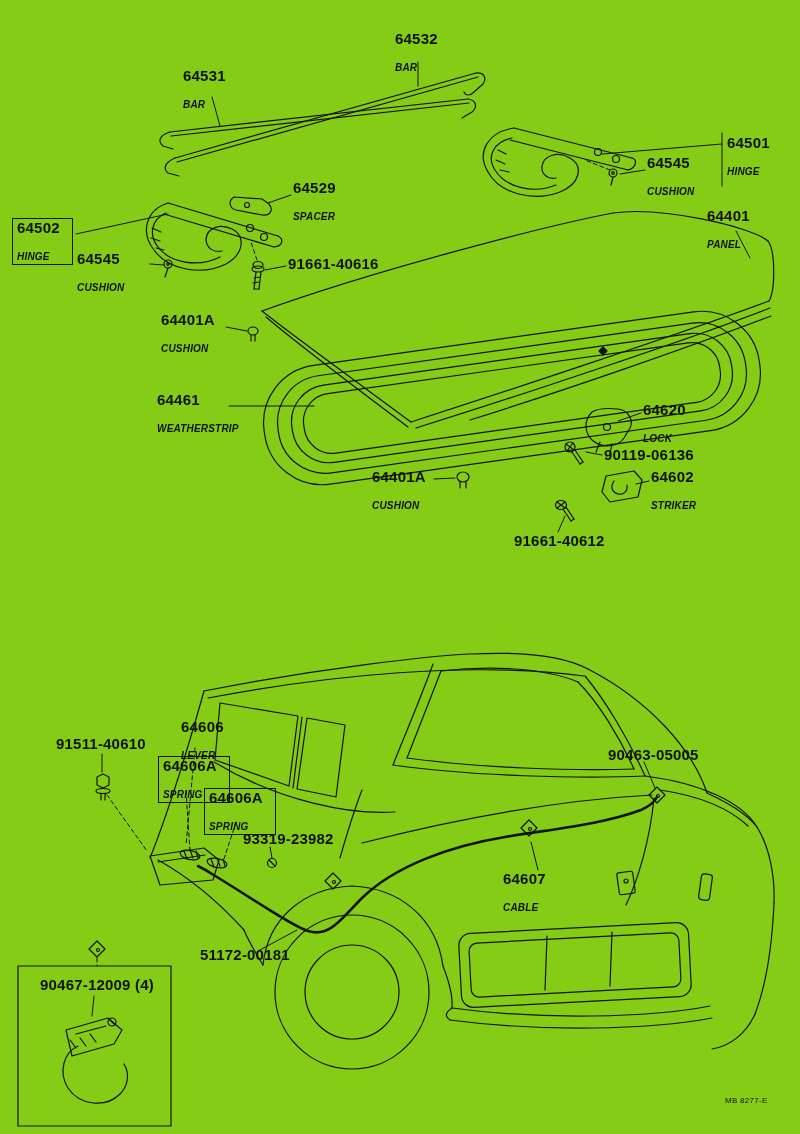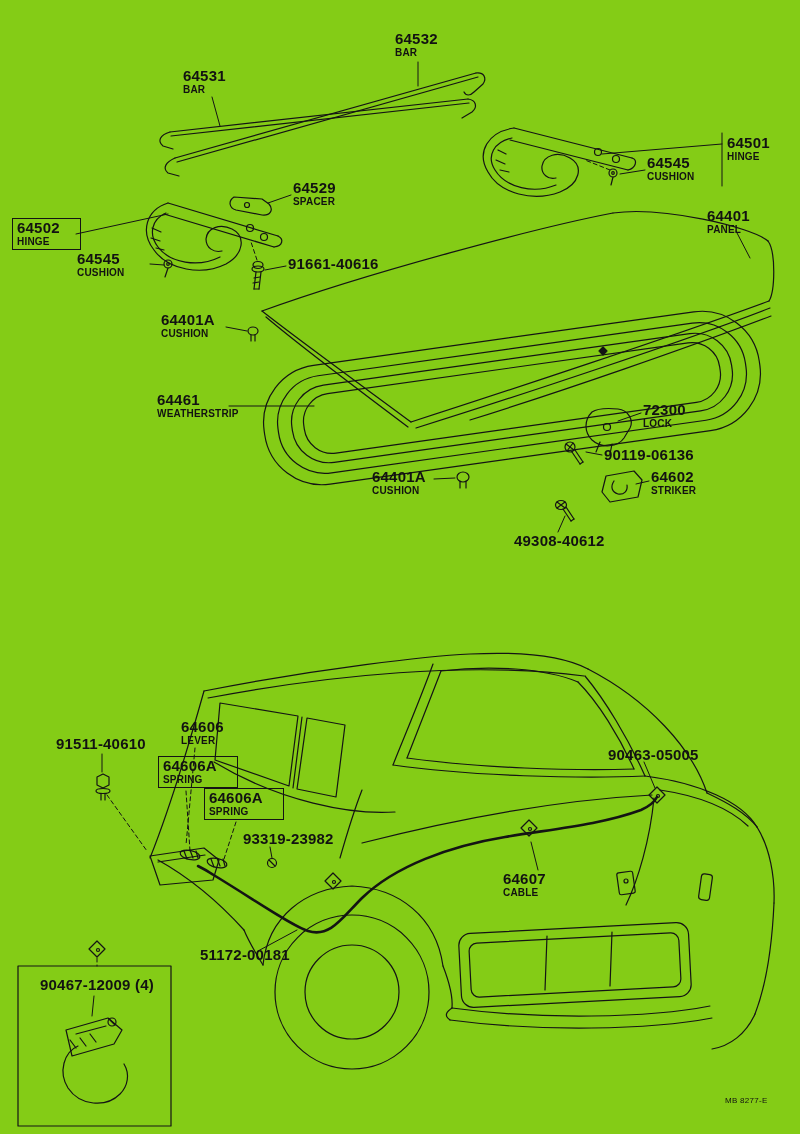--- a/index.html
+++ b/index.html
@@ -3,22 +3,22 @@
 <meta charset="utf-8">
 <style>
   html,body{margin:0;padding:0;background:#ffffff;}
   .sheet{
     position:relative;width:800px;height:1134px;background:#84cc16;
     font-family:"Liberation Sans",sans-serif;color:#141414;overflow:hidden;
   }
   svg.art{position:absolute;left:0;top:0;}
   .callout{position:absolute;line-height:1.02;white-space:nowrap;color:#121212;}
   .callout .num{font-size:15px;font-weight:700;letter-spacing:.2px;}
-  .callout .nm{font-size:10px;font-weight:700;letter-spacing:.2px;margin-top:2px;}
-  .callout.boxed{border:1.5px solid #141414;padding:1px 20px 2px 4px;}
+  .callout .nm{font-size:10px;font-weight:700;letter-spacing:.2px;margin-top:17px;font-style:italic;}
+  .callout.boxed{border:1.5px solid #141414;padding:1px 12px 2px 4px;}
   .footer-code{position:absolute;font-size:8px;font-weight:400;letter-spacing:.3px;color:#121212;}
 </style>
 </head>
 <body>
 
 <div class="sheet">
 
   <svg class="art" width="800" height="1134" viewBox="0 0 800 1134" fill="none" stroke="#141414" stroke-width="1.2" stroke-linecap="round" stroke-linejoin="round">
 
     <g>
@@ -294,40 +294,40 @@
     <div class="num">64401A</div>
     <div class="nm">CUSHION</div>
   </div>
 
   <div class="callout" style="left:157px;top:392px">
     <div class="num">64461</div>
     <div class="nm">WEATHERSTRIP</div>
   </div>
 
   <div class="callout" style="left:643px;top:402px">
-    <div class="num">72300</div>
+    <div class="num">64620</div>
     <div class="nm">LOCK</div>
   </div>
 
   <div class="callout" style="left:604px;top:447px">
     <div class="num">90119-06136</div>
   </div>
 
   <div class="callout" style="left:372px;top:469px">
     <div class="num">64401A</div>
     <div class="nm">CUSHION</div>
   </div>
 
   <div class="callout" style="left:651px;top:469px">
     <div class="num">64602</div>
     <div class="nm">STRIKER</div>
   </div>
 
   <div class="callout" style="left:514px;top:533px">
-    <div class="num">49308-40612</div>
+    <div class="num">91661-40612</div>
   </div>
 
   <div class="callout" style="left:56px;top:736px">
     <div class="num">91511-40610</div>
   </div>
 
   <div class="callout" style="left:181px;top:719px">
     <div class="num">64606</div>
     <div class="nm">LEVER</div>
   </div>

